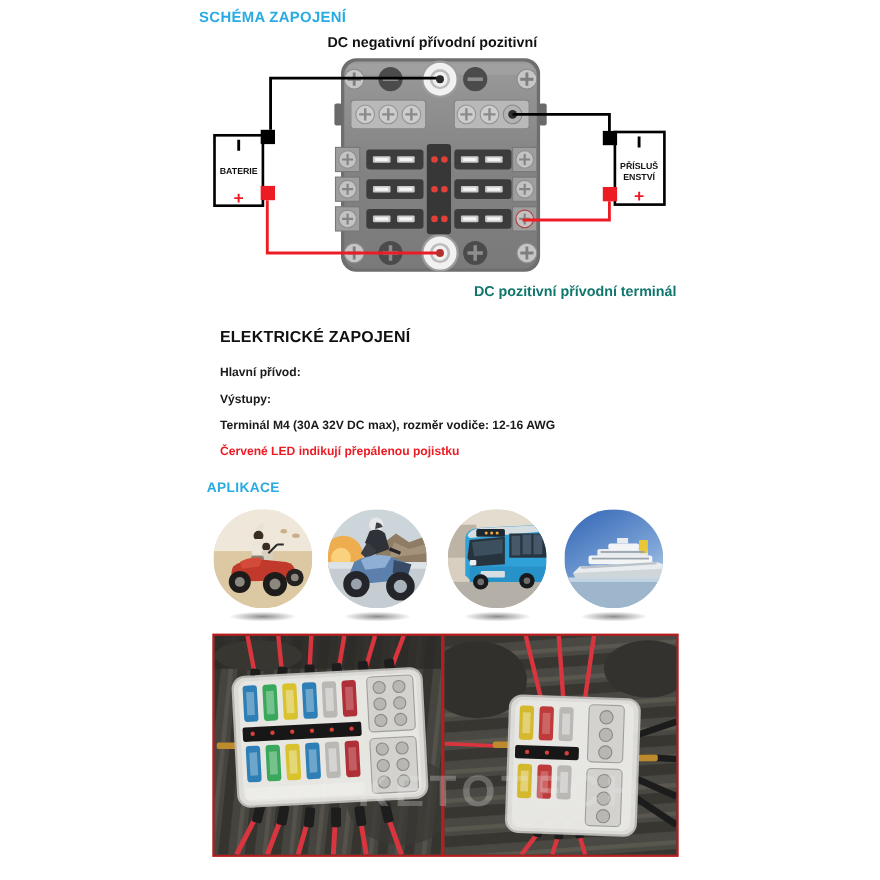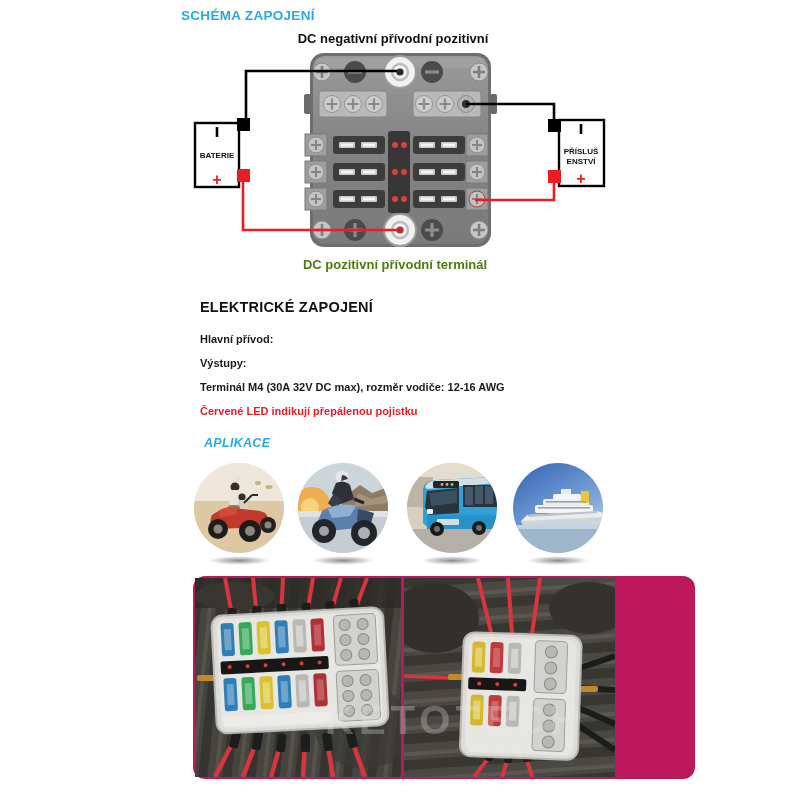--- a/index.html
+++ b/index.html
@@ -2,29 +2,29 @@
 <html><head>
 <meta charset="utf-8">
 <style>
   html,body{margin:0;padding:0;background:#fff;}
   .page{position:relative;width:800px;height:800px;background:#fff;overflow:hidden;
         font-family:"Liberation Sans",sans-serif;}
   .abs{position:absolute;}
   .h-cyan{color:#29abe2;font-weight:bold;font-size:13.5px;letter-spacing:.3px;}
   .dc-label{font-weight:bold;font-size:13px;text-align:center;width:440px;}
   .dc-neg{color:#111;}
-  .dc-pos{color:#4d7c0f;}
+  .dc-pos{color:#0f766e;text-align:right;}
   .elec-head{font-weight:bold;font-size:14.5px;color:#111;letter-spacing:.2px;}
   .elec-line{font-weight:bold;font-size:11px;color:#1a1a1a;margin-top:12px;}
   .elec-red{color:#ed1c24;}
   .app-circle{position:absolute;width:90px;height:90px;border-radius:50%;overflow:hidden;}
   .app-shadow{position:absolute;width:62px;height:9px;border-radius:50%;
               background:radial-gradient(ellipse at center,rgba(0,0,0,.45),rgba(0,0,0,0) 70%);}
-  .photo-wrap{position:absolute;left:193px;top:576px;width:502px;height:203px;
-              background:#be185d;border-radius:12px;}
+  .photo-wrap{position:absolute;left:193px;top:576px;width:424px;height:203px;
+              background:#b91c1c;border-radius:0;}
   .photo{position:absolute;top:2px;height:199px;overflow:hidden;background:#454340;}
   .photo-left{left:2px;width:206px;}
   .photo-right{left:211px;width:211px;}
   .watermark{position:absolute;left:132px;top:122px;font-size:40px;font-weight:bold;
              color:rgba(235,235,235,.28);letter-spacing:5px;pointer-events:none;}
   svg text{font-family:"Liberation Sans",sans-serif;}
 </style>
 </head>
 <body>
 
@@ -197,21 +197,21 @@
   </svg>
 
   <div class="abs" style="left:200px;top:299px;width:430px;">
     <div class="elec-head">ELEKTRICKÉ ZAPOJENÍ</div>
     <div class="elec-line" style="margin-top:18px;">Hlavní přívod:</div>
     <div class="elec-line">Výstupy:</div>
     <div class="elec-line">Terminál M4 (30A 32V DC max), rozměr vodiče: 12-16 AWG</div>
     <div class="elec-line elec-red">Červené LED indikují přepálenou pojistku</div>
   </div>
 
-  <div class="abs h-cyan" style="left:204px;top:436px;font-size:12.5px;font-style:italic;">APLIKACE</div>
+  <div class="abs h-cyan" style="left:188px;top:436px;font-size:12.5px;">APLIKACE</div>
 
   <div class="app-circle" style="left:194px;top:463px;">
     <svg width="90" height="90" viewBox="0 0 90 90">
       <rect width="90" height="90" fill="#eadfcd"></rect>
       <rect y="0" width="90" height="38" fill="#efe7d9"></rect>
       <rect y="38" width="90" height="52" fill="#ddc8a4"></rect>
       <ellipse cx="64" cy="20" rx="3" ry="2" fill="#c9b089"></ellipse>
         <ellipse cx="75" cy="24" rx="3.5" ry="2" fill="#c9b089"></ellipse>
 
       <path d="M38 18 l6 -6 3 3 -5 7z" fill="#e8e2d4"></path>

